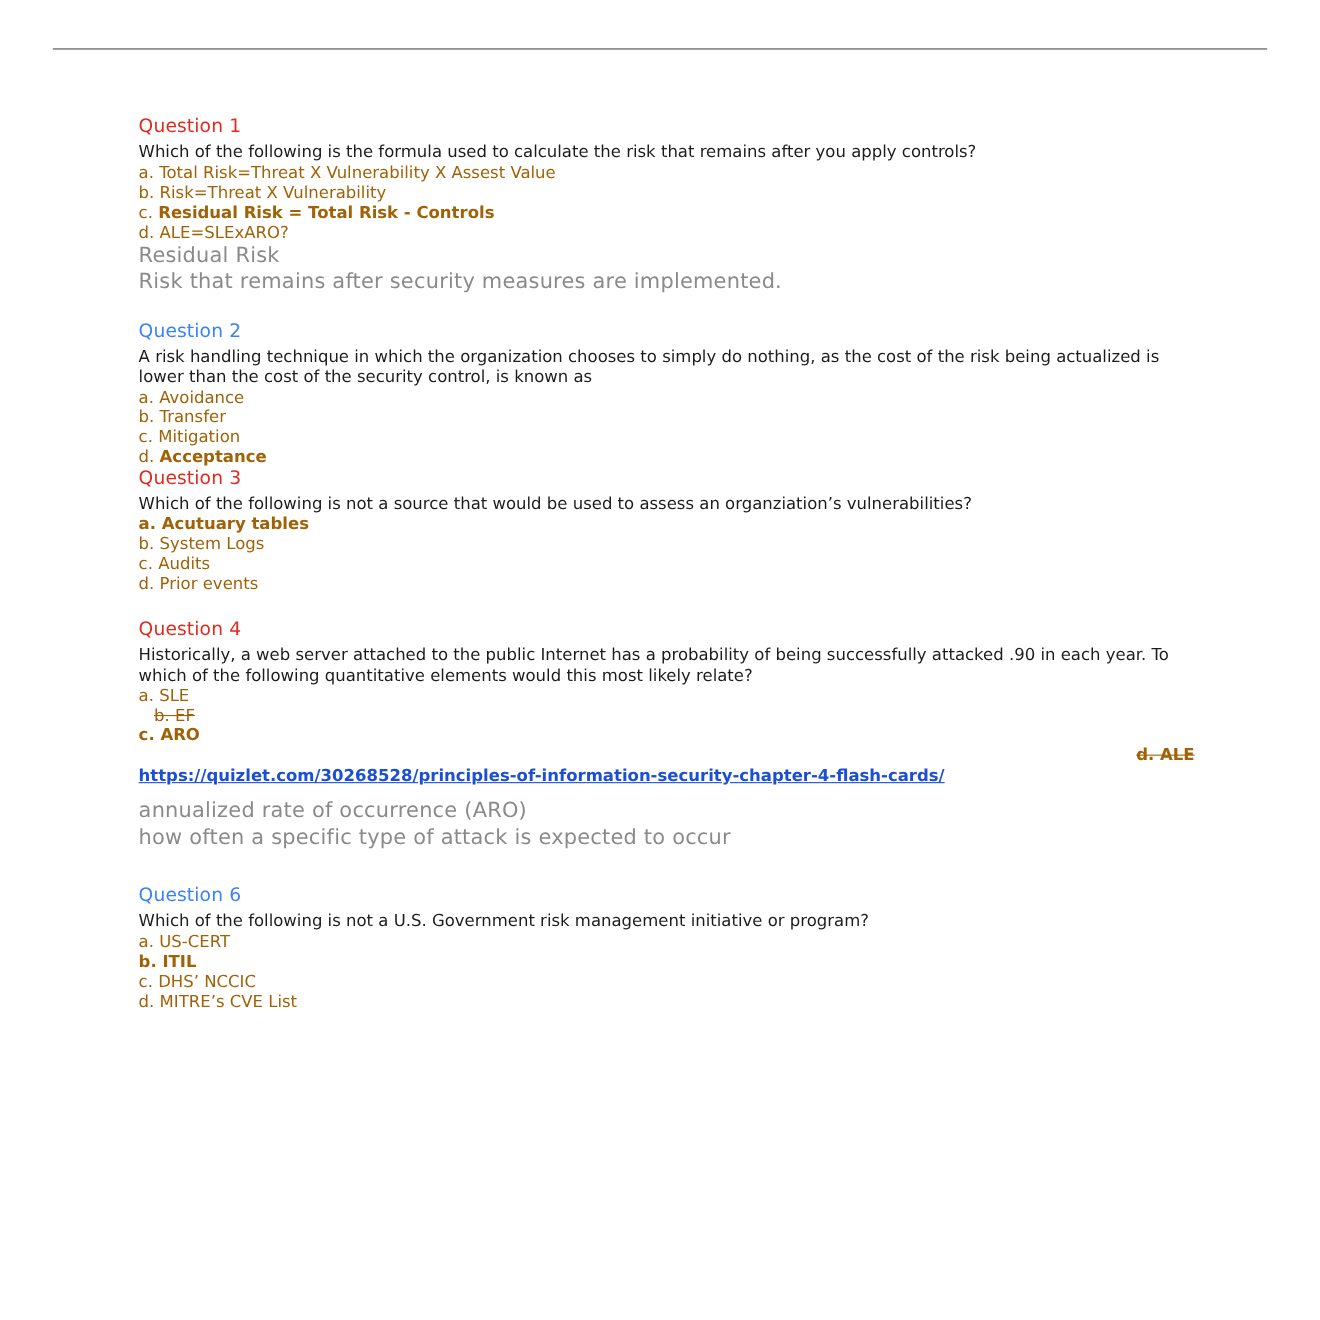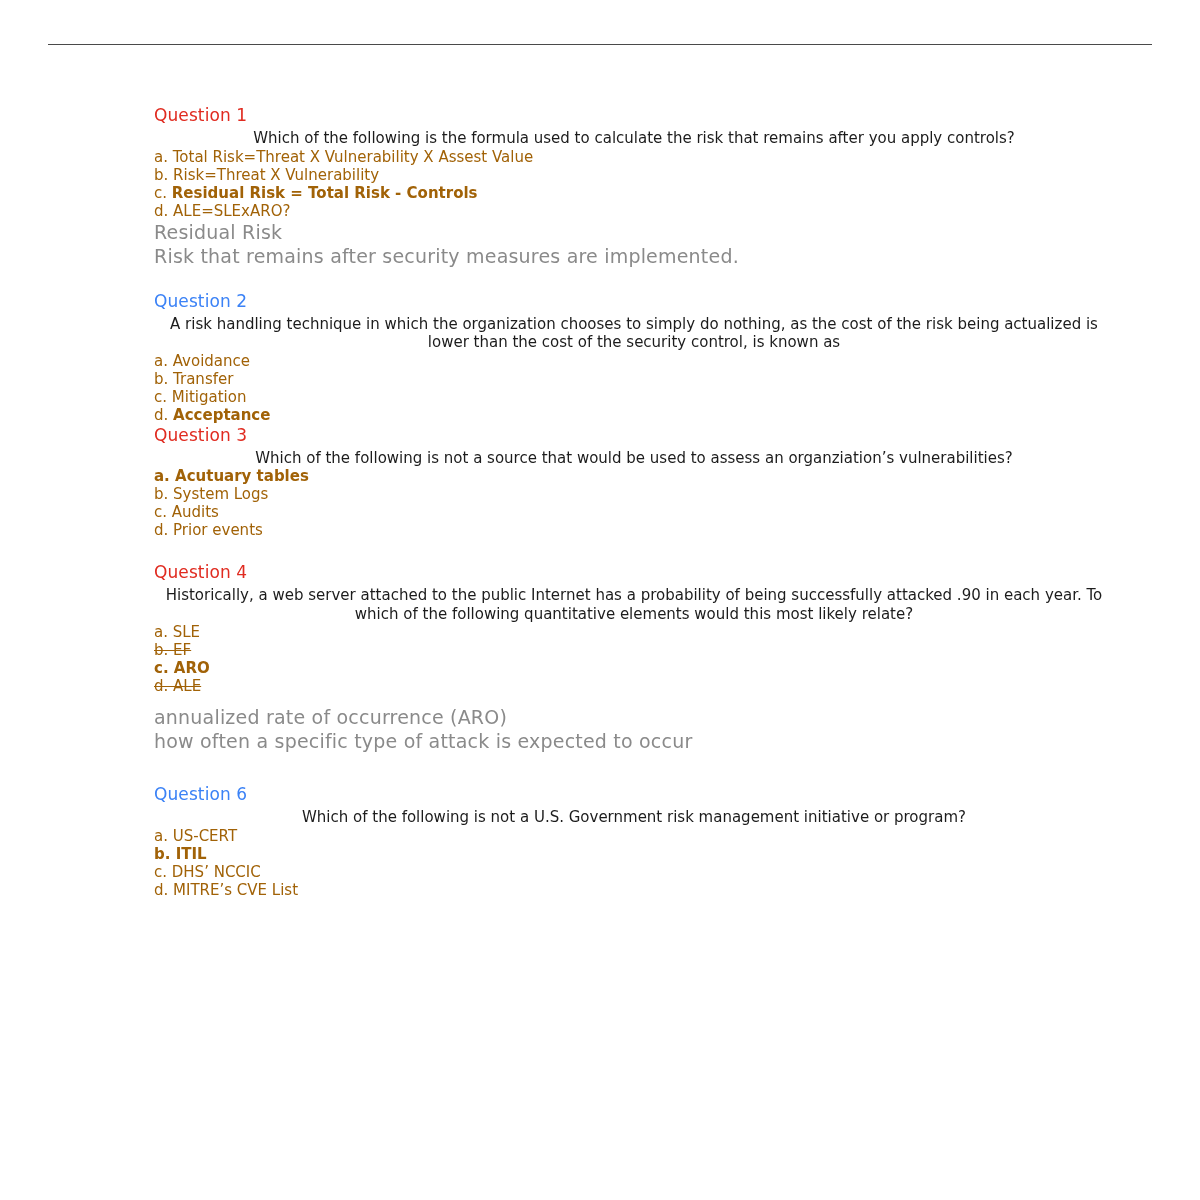--- a/index.html
+++ b/index.html
@@ -23,57 +23,58 @@
   .top-rule {
     position: absolute;
     left: 48px;
     top: 44px;
     width: 1104px;
     height: 1px;
     background: #4a4a4a;
   }
   .content {
     position: absolute;
-    left: 154px;
+    left: 126px;
     top: 104px;
     width: 960px;
   }
   .qblock {
     margin-bottom: 0;
   }
   .qtitle {
     font-size: 17px;
     line-height: 22px;
     margin: 0 0 3px 0;
     letter-spacing: 0.1px;
   }
   .qtitle.red { color: #e02b20; }
   .qtitle.teal { color: #3b82f6; }
   .stem {
     font-size: 15px;
     line-height: 18.5px;
     margin: 0;
     color: #1c1c1c;
-    text-align: center;
   }
   .opt {
     font-size: 15px;
     line-height: 18px;
     margin: 0;
     color: #a16207;
   }
   .opt.bold {
     font-weight: bold;
   }
   .opt.strike {
     text-decoration: line-through;
+    margin-left: 14px;
   }
   .opt.strike.bold {
-    font-weight: normal;
+    font-weight: bold;
     text-decoration: line-through;
+    text-align: right;
   }
   .grey-note {
     color: #8a8a8a;
     font-size: 19px;
     line-height: 24px;
     margin: 0;
     letter-spacing: 0.2px;
   }
   .link {
     display: inline-block;
@@ -130,20 +131,21 @@
 
     <div class="gap-md"></div>
 
     <div class="qblock">
       <p class="qtitle red">Question 4</p>
       <p class="stem">Historically, a web server attached to the public Internet has a probability of being successfully attacked .90 in each year. To which of the following quantitative elements would this most likely relate?</p>
       <p class="opt">a. SLE</p>
       <p class="opt strike">b. EF</p>
       <p class="opt bold">c. ARO</p>
       <p class="opt strike bold">d. ALE</p>
+      <a class="link" href="#">https://quizlet.com/30268528/principles-of-information-security-chapter-4-flash-cards/</a>
       <div class="gap-sm"></div>
       <p class="grey-note">annualized rate of occurrence (ARO)</p>
       <p class="grey-note">how often a specific type of attack is expected to occur</p>
     </div>
 
     <div class="gap-lg"></div>
 
 
     <div class="qblock">
       <p class="qtitle teal">Question 6</p>

